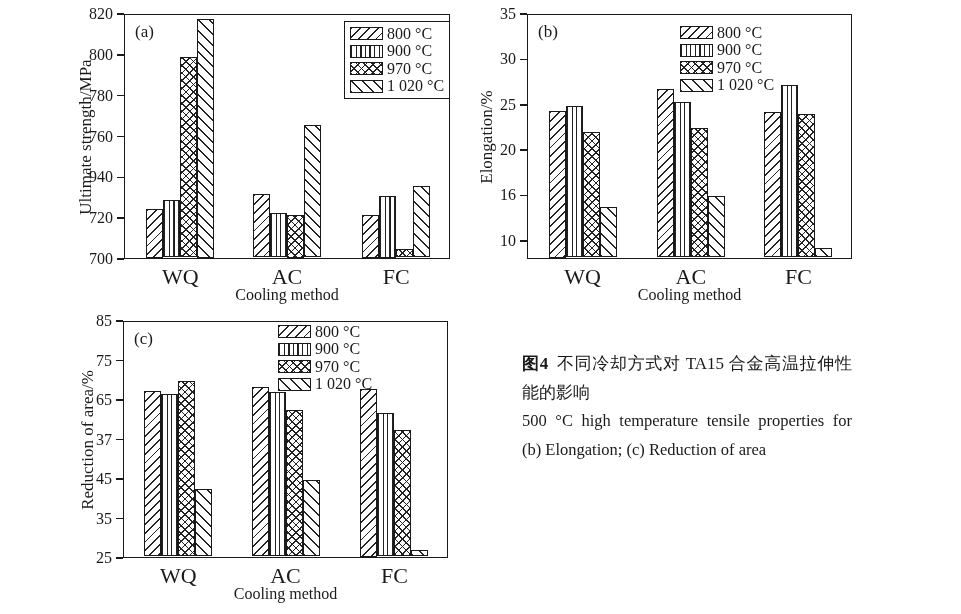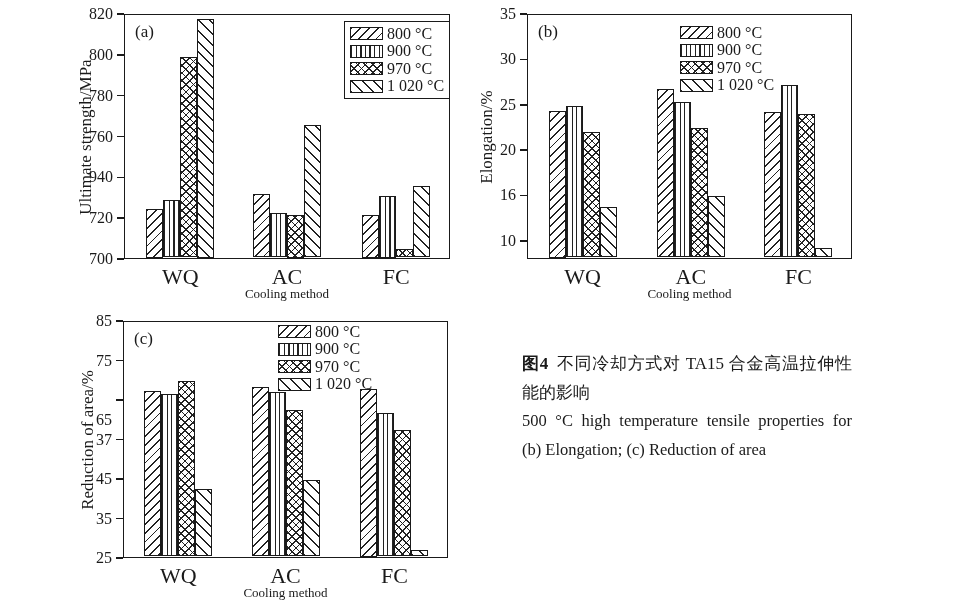--- a/index.html
+++ b/index.html
@@ -18,21 +18,21 @@
   .pat-diag-up   { background-image:repeating-linear-gradient(135deg,#222 0,#222 1.3px,transparent 1.3px,transparent 6.2px); }
   .pat-vertical  { background-image:repeating-linear-gradient(90deg,#222 0,#222 1.3px,transparent 1.3px,transparent 4.6px); }
   .pat-cross     { background-image:repeating-linear-gradient(45deg,#222 0,#222 1.2px,transparent 1.2px,transparent 5.4px),
                                    repeating-linear-gradient(135deg,#222 0,#222 1.2px,transparent 1.2px,transparent 5.4px); }
   .pat-diag-down { background-image:repeating-linear-gradient(45deg,#222 0,#222 1.3px,transparent 1.3px,transparent 7.6px); }
   .ytick { position:absolute; width:7px; height:1.6px; background:#1a1a1a; }
   .ytick-label {
     position:absolute; width:44px; text-align:right; font-size:16px; line-height:16px;
   }
   .xtick-label { position:absolute; font-size:22px; text-align:center; width:60px; }
-  .axis-title-x { position:absolute; font-size:13px; text-align:center; width:200px; }
+  .axis-title-x { position:absolute; font-size:16px; text-align:center; width:200px; }
   .axis-title-y {
     position:absolute; font-size:17px; white-space:nowrap;
     transform:translate(-50%,-50%) rotate(-90deg);
   }
   .panel-label { position:absolute; font-size:17px; }
   .legend { position:absolute; }
   .legend.boxed { border:1.5px solid #1a1a1a; padding:3px 5px 3px 5px; background:#fff; }
   .legend-entry { display:flex; align-items:center; height:17.5px; }
   .legend-swatch {
     width:33px; height:13px; border:1.4px solid #1a1a1a; box-sizing:border-box;
@@ -154,21 +154,21 @@
       <div class="panel-label" style="left: 134px; top: 329px;">(c)</div>
       <div class="ytick" style="left: 116px; top: 557.2px;"></div>
       <div class="ytick-label" style="left: 68px; top: 550px;">25</div>
       <div class="ytick" style="left: 116px; top: 517.7px;"></div>
       <div class="ytick-label" style="left: 68px; top: 510.5px;">35</div>
       <div class="ytick" style="left: 116px; top: 478.2px;"></div>
       <div class="ytick-label" style="left: 68px; top: 471px;">45</div>
       <div class="ytick" style="left: 116px; top: 438.7px;"></div>
       <div class="ytick-label" style="left: 68px; top: 431.5px;">37</div>
       <div class="ytick" style="left: 116px; top: 399.2px;"></div>
-      <div class="ytick-label" style="left: 68px; top: 392px; margin-top: 20px;">65</div>
+      <div class="ytick-label" style="left: 68px; top: 392px;">65</div>
       <div class="ytick" style="left: 116px; top: 359.7px;"></div>
       <div class="ytick-label" style="left: 68px; top: 352.5px;">75</div>
       <div class="ytick" style="left: 116px; top: 320.2px;"></div>
       <div class="ytick-label" style="left: 68px; top: 313px;">85</div>
       <div class="bar pat-diag-up" style="left: 144.25px; top: 391.39px; width: 17px; height: 165.11px;"></div>
       <div class="bar pat-vertical" style="left: 161.25px; top: 393.76px; width: 17px; height: 162.74px;"></div>
       <div class="bar pat-cross" style="left: 178.25px; top: 380.725px; width: 17px; height: 175.775px;"></div>
       <div class="bar pat-diag-down" style="left: 195.25px; top: 488.56px; width: 17px; height: 67.94px;"></div>
       <div class="xtick-label" style="left: 148.25px; top: 563px;">WQ</div>
       <div class="bar pat-diag-up" style="left: 251.5px; top: 387.44px; width: 17px; height: 169.06px;"></div>

